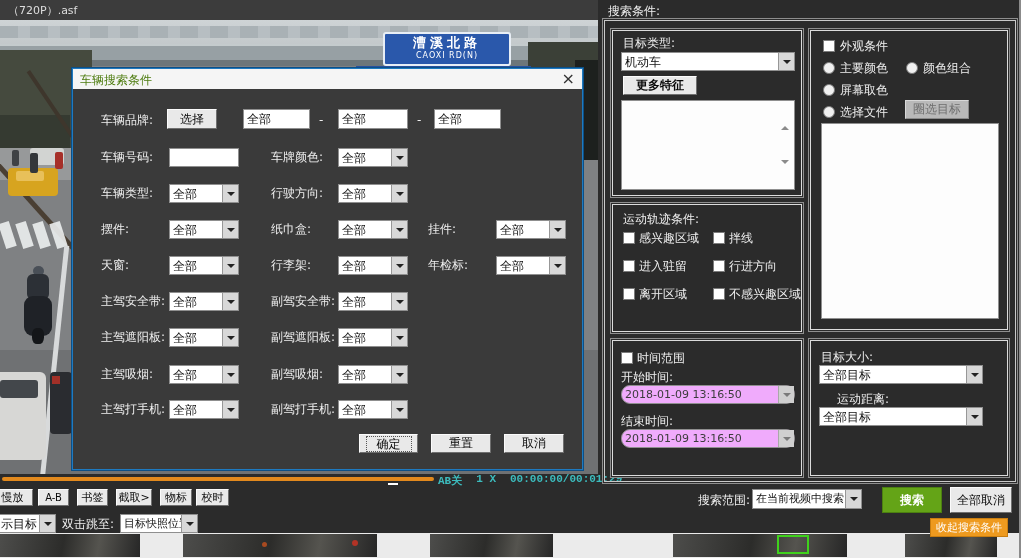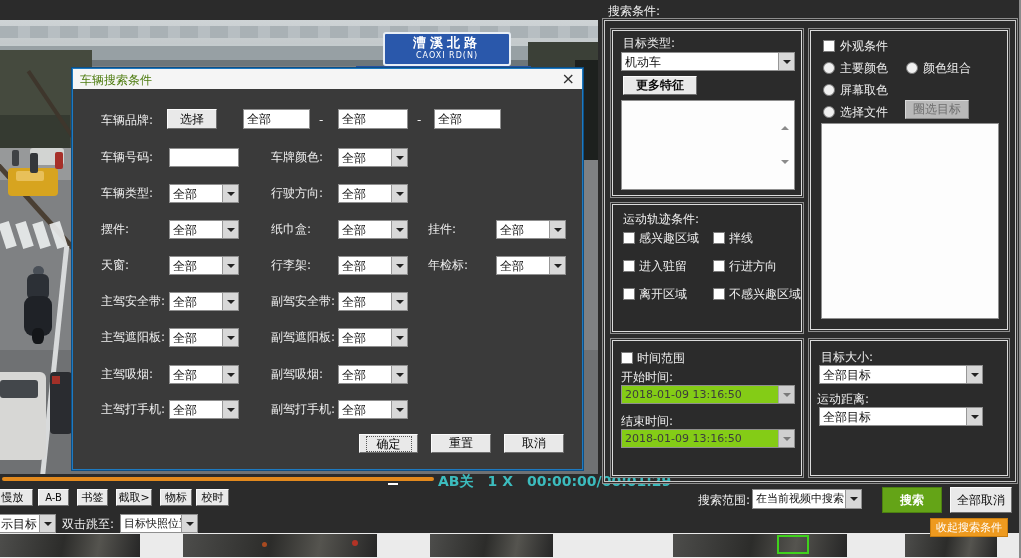--- a/index.html
+++ b/index.html
@@ -8,38 +8,41 @@
   .abs{position:absolute;}
   .lbl{color:#efefef;font-size:12px;line-height:19px;white-space:nowrap;}
   .dklbl{color:#4d7c0f;font-size:12px;white-space:nowrap;}
   
   .dd{position:absolute;background:#fff;border:1px solid #8f8f8f;box-sizing:border-box;display:flex;align-items:stretch;}
   .dd .val{flex:1;font-size:12px;color:#111;padding:1px 0 0 3px;white-space:nowrap;overflow:hidden;line-height:16px;}
   .dd .arr{width:15px;background:#d8d8d8;border-left:1px solid #979797;display:flex;align-items:center;justify-content:center;}
   .tri{width:0;height:0;border-left:4px solid transparent;border-right:4px solid transparent;border-top:4px solid #222;}
   .tri-up{width:0;height:0;border-left:4px solid transparent;border-right:4px solid transparent;border-bottom:4px solid #8b8b8b;}
   .tri-dn{width:0;height:0;border-left:4px solid transparent;border-right:4px solid transparent;border-top:4px solid #8b8b8b;}
-  .dd.dis{background:#84cc16;}
+  .dd.dis{background:#f0abfc;border-radius:9px;}
   .dd.dis .val{color:#3c3c3c;}
   .dd.dis .arr{background:#cfcfcf;border-left-color:#a8a8a8;}
   .inp{position:absolute;background:#fff;border:1px solid #8f8f8f;box-sizing:border-box;font-size:12px;color:#111;padding:1px 3px;font-family:inherit;}
   .btn{position:absolute;background:#e9e9e9;border:1px solid #6f6f6f;border-top-color:#fbfbfb;border-left-color:#fbfbfb;
        color:#0a0a0a;font-size:12px;display:flex;align-items:center;justify-content:center;white-space:nowrap;box-sizing:border-box;cursor:default;}
   .grp{position:absolute;border:1px solid #dcdcdc;box-shadow:0 0 0 1px #2b2b2b,0 0 0 2px #8e8e8e;box-sizing:border-box;}
   .cb{position:absolute;width:12px;height:12px;background:#fff;border:1px solid #7c7c7c;box-sizing:border-box;}
   .rd{position:absolute;width:12px;height:12px;background:#f0f0f0;border:1px solid #7c7c7c;border-radius:50%;box-sizing:border-box;}
   .white-box{position:absolute;background:#fdfdfd;border:1px solid #8f8f8f;box-sizing:border-box;}
   .thumb{position:absolute;top:1px;height:23px;background:linear-gradient(100deg,#4d4d4b 0%,#2c2c2a 45%,#55544f 70%,#262626 100%);}
   .stripe{position:absolute;background:#eceeee;opacity:.9;transform:rotate(-18deg);}
 </style>
 </head>
 <body>
 
 <div id="app">
 
+  <div class="abs" style="left:0;top:0;width:598px;height:20px;background:#3c3c3c;border-bottom:1px solid #222;">
+    <span class="abs" style="left:8px;top:3px;font-size:11px;color:#dedede;white-space:nowrap;">（720P）.asf</span>
+  </div>
 
   <div class="abs" style="left:0;top:20px;width:598px;height:454px;background:#7f8183;overflow:hidden;">
     <div class="abs" style="left:0;top:0;width:598px;height:45px;background:linear-gradient(#cfd4d6,#b9bfc2);"></div>
     <div class="abs" style="left:0;top:6px;width:598px;height:12px;background:repeating-linear-gradient(90deg,#a9b1b5 0 18px,#b7bec2 18px 30px);"></div>
     <div class="abs" style="left:0;top:24px;width:598px;height:16px;background:#97a0a4;border-top:2px solid #c4cbcd;"></div>
     <div class="abs" style="left:0;top:40px;width:598px;height:6px;background:#6d767a;"></div>
     <div class="abs" style="left:0;top:30px;width:92px;height:130px;background:#454a3e;border-radius:0 0 10px 0;"></div>
     <div class="abs" style="left:0;top:95px;width:70px;height:68px;background:#353a31;"></div>
     <div class="abs" style="left:528px;top:22px;width:70px;height:215px;background:#3b4037;"></div>
     <div class="abs" style="left:575px;top:40px;width:23px;height:414px;background:#1d201e;"></div>
@@ -74,21 +77,21 @@
       <div style="color:#fff;font-size:13px;font-weight:bold;letter-spacing:4px;line-height:18px;">漕溪北路</div>
       <div style="color:#fff;font-size:8px;line-height:8px;letter-spacing:1px;">CAOXI RD(N)</div>
     </div>
     <div class="abs" style="left:356px;top:46px;width:175px;height:16px;background:#27509e;overflow:hidden;">
       <span style="color:#fff;font-size:12px;font-weight:bold;letter-spacing:3px;margin-left:6px;">中山南二路</span>
     </div>
   </div>
 
   <div class="abs" style="left:2px;top:477px;width:432px;height:4px;background:#e2891d;border-radius:2px;"></div>
   <div class="abs" style="left:388px;top:483px;width:10px;height:2px;background:#fff;"></div>
-  <div class="abs" style="left:438px;top:473px;height:13px;display:flex;gap:14px;color:#3cbcbe;font-size:14px;font-weight:bold;">
+  <div class="abs" style="left:438px;top:473px;height:13px;display:flex;gap:14px;color:#3cbcbe;font-size:11px;font-weight:bold;font-family:Liberation Mono, monospace;">
     <span>AB关</span>
     <span>1 X</span>
     <span>00:00:00/00:01:29</span>
   </div>
 
   <div class="btn" style="left:-8px;top:489px;width:41px;height:17px;font-size:11px;">慢放</div>
   <div class="btn" style="left:38px;top:489px;width:31px;height:17px;font-size:10px;">A-B</div>
   <div class="btn" style="left:77px;top:489px;width:31px;height:17px;font-size:11px;">书签</div>
   <div class="btn" style="left:116px;top:489px;width:36px;height:17px;font-size:11px;">截取&gt;</div>
   <div class="btn" style="left:160px;top:489px;width:32px;height:17px;font-size:11px;">物标</div>
@@ -189,21 +192,21 @@
   </div>
 
   <div class="grp" style="left:810px;top:340px;width:198px;height:136px;">
     <span class="lbl" style="position:absolute;left:10px;top:7px;">目标大小:</span>
     <div class="dd" style="left:8px;top:24px;width:164px;height:19px;">
       <span class="val">全部目标</span>
       <span class="arr">
           <span class="tri"></span>
         </span>
     </div>
-    <span class="lbl" style="position:absolute;left:6px;top:49px;text-align:right;">运动距离:</span>
+    <span class="lbl" style="position:absolute;left:26px;top:49px;text-align:right;">运动距离:</span>
     <div class="dd" style="left:8px;top:66px;width:164px;height:19px;">
       <span class="val">全部目标</span>
       <span class="arr">
           <span class="tri"></span>
         </span>
     </div>
   </div>
 
   <span class="lbl" style="position:absolute;left:698px;top:491px;">搜索范围:</span>
   <div class="dd" style="left:752px;top:489px;width:110px;height:20px;">

